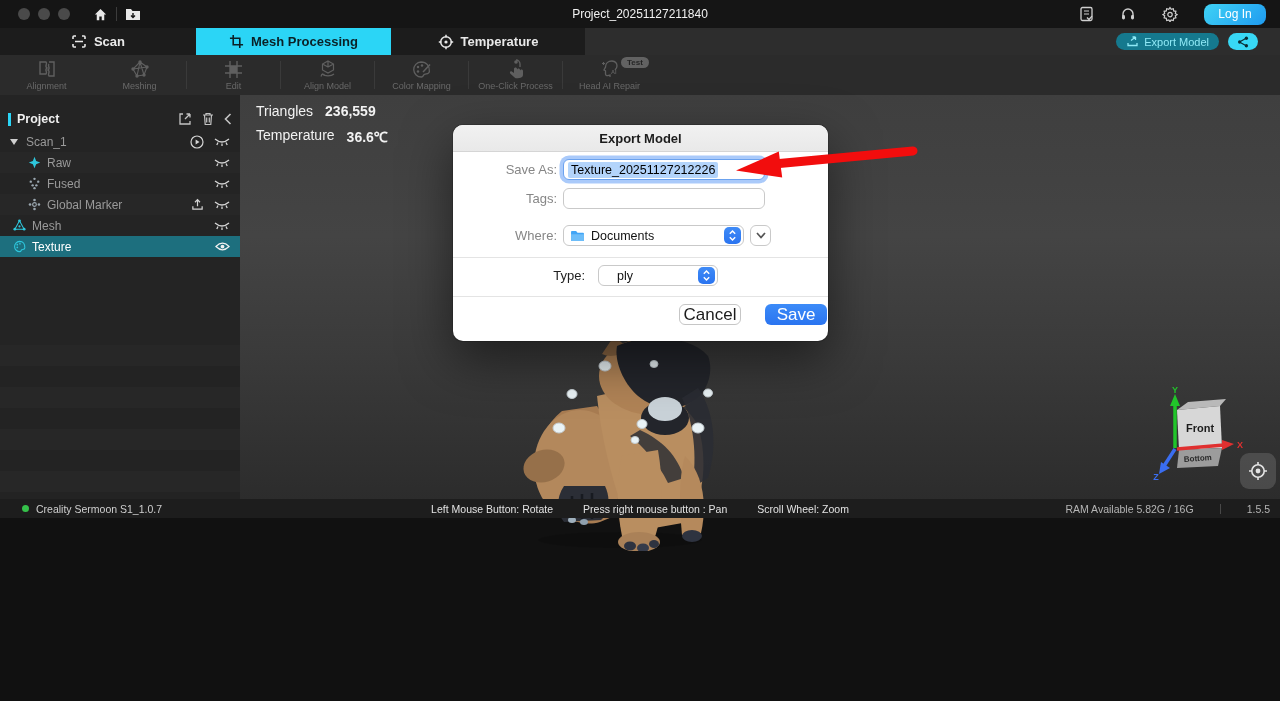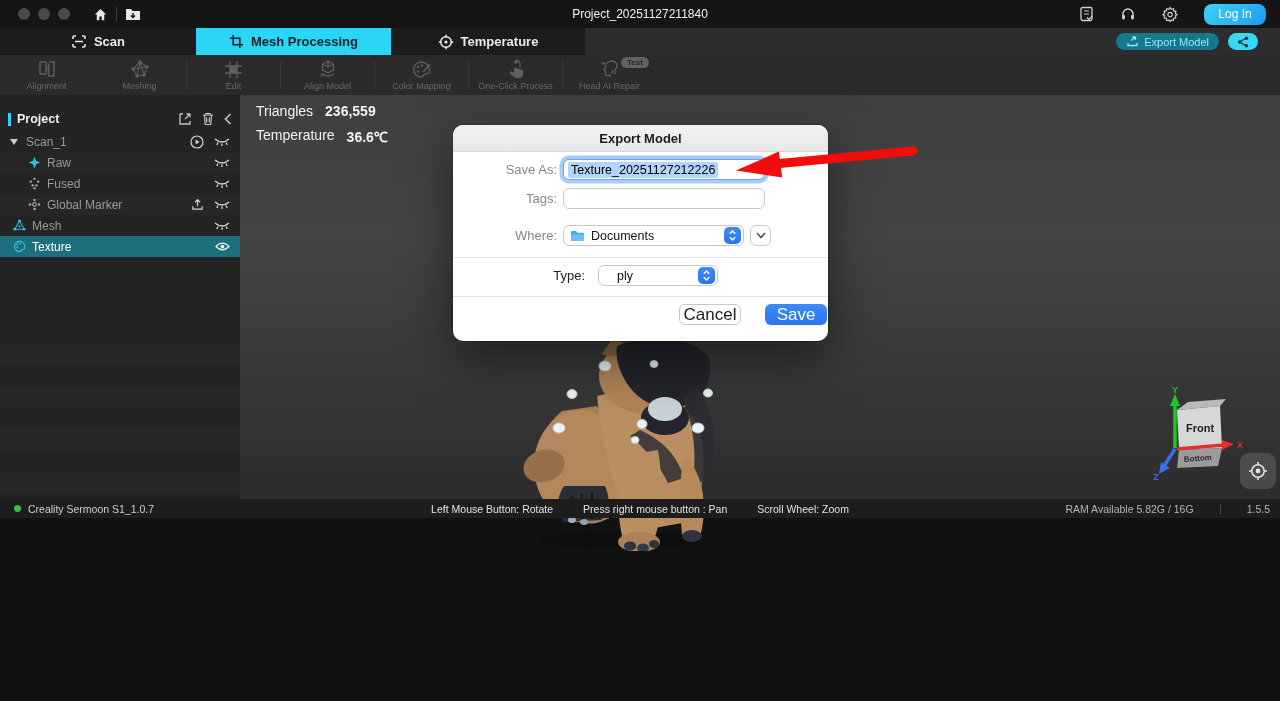--- a/index.html
+++ b/index.html
@@ -96,21 +96,21 @@
   .dlg-sep { position:absolute; left:0; right:0; height:1px; background:#e4e4e4; }
   .btn { height:21px; border-radius:6px; font-size:17px; display:flex; align-items:center; justify-content:center; }
   .btn-cancel { width:62px; background:#fff; border:1px solid #c6c6c6; color:#1c1c1c; }
   .btn-save { width:62px; background:linear-gradient(#3c8bf8,#2a74f0); color:#fff; }
 
   .arrow-layer { position:absolute; inset:0; z-index:60; pointer-events:none; }
 
   
   .statusbar { position:absolute; left:0; bottom:0; width:100%; height:19px; background:#1d1d1d;
     display:flex; align-items:center; font-size:10.5px; color:#cfcfcf; }
-  .st-left { display:flex; align-items:center; gap:7px; margin-left:14px; }
+  .st-left { display:flex; align-items:center; gap:7px; margin-left:22px; }
   .green-dot { width:7px; height:7px; border-radius:50%; background:#35c04a; }
   .st-center { position:absolute; left:0; right:0; display:flex; justify-content:center; gap:30px; color:#e2e2e2; }
   .st-right { position:absolute; right:10px; display:flex; align-items:center; gap:26px; color:#b5b5b5; }
   .st-vdiv { width:1px; height:10px; background:#484848; }
 </style>
 </head>
 <body>
 
 <div class="app">
 

